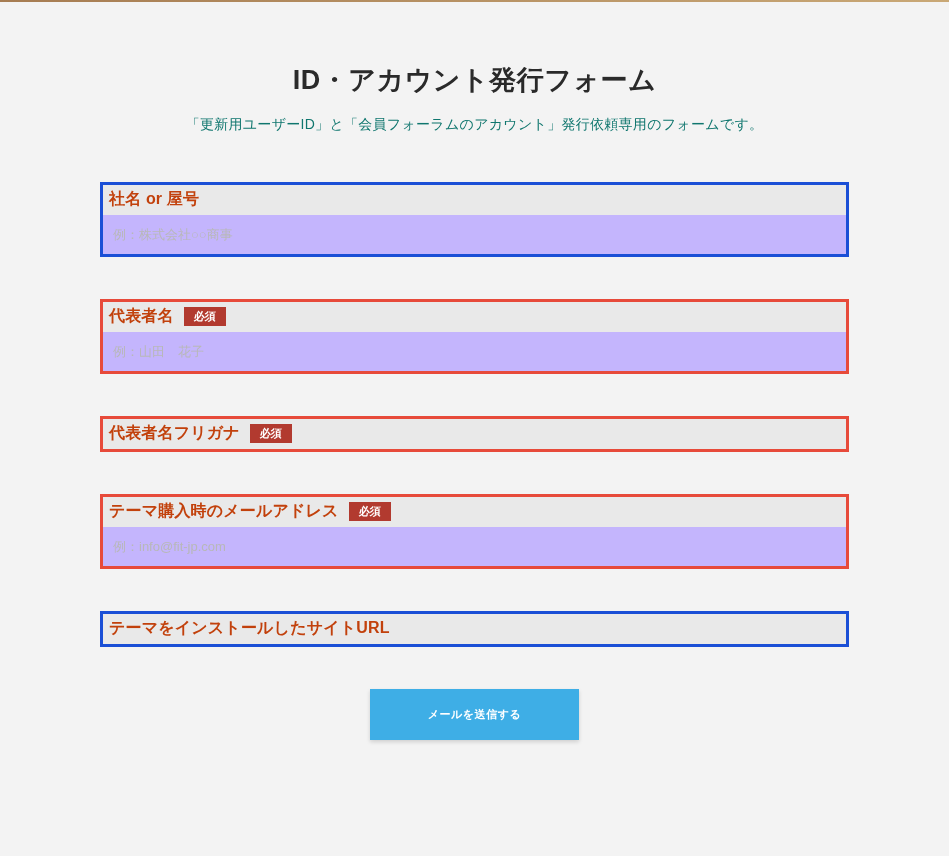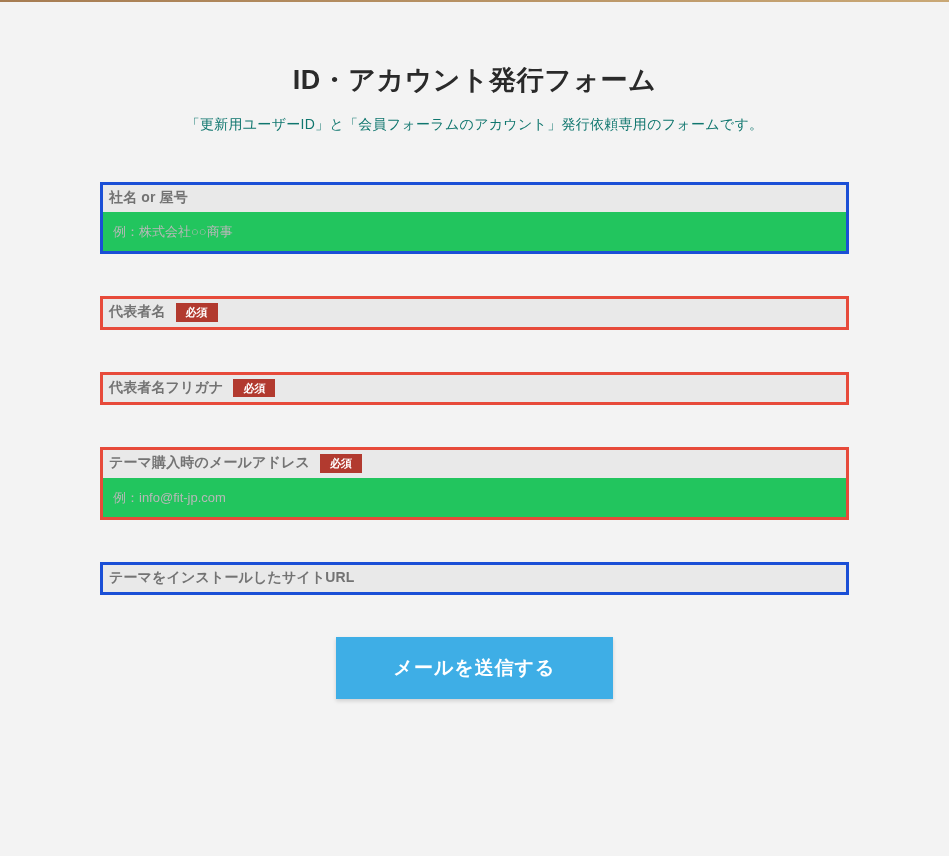--- a/index.html
+++ b/index.html
@@ -44,56 +44,56 @@
     .field.optional { border-color: #1a4fd6; }
     .field.required { border-color: #e74a3a; }
     .field-label-row {
       display: flex;
       align-items: center;
       background: #e9e9e9;
       padding: 4px 6px 5px;
       gap: 10px;
     }
     .field-label {
-      font-size: 14px;
+      font-size: 16px;
       font-weight: 700;
-      color: #737373;
+      color: #c2410c;
       letter-spacing: 0.01em;
     }
     .required-badge {
       display: inline-block;
       background: #b23a2f;
       color: #fff;
       font-size: 11px;
       font-weight: 700;
       padding: 1px 10px;
       line-height: 1.5;
     }
     .field-input {
       width: 100%;
       border: none;
       outline: none;
       padding: 12px 10px;
       font-size: 13px;
       color: #333;
-      background: #22c55e;
+      background: #c4b5fd;
       font-family: inherit;
     }
     .field-input::placeholder {
       color: #b8b8b8;
     }
     .submit-wrap {
       text-align: center;
       margin-top: 4px;
     }
     .submit-btn {
       background: #3eaee6;
       color: #fff;
       border: none;
-      font-size: 19px;
+      font-size: 11px;
       font-weight: 700;
       padding: 18px 58px;
       cursor: pointer;
       letter-spacing: 0.05em;
       box-shadow: 0 2px 4px rgba(0,0,0,0.15);
       font-family: inherit;
     }
   </style>
 </head>
 <body>
@@ -112,20 +112,21 @@
         <span class="field-label">社名 or 屋号</span>
       </div>
       <input type="text" class="field-input" placeholder="例：株式会社○○商事" style="">
     </div>
 
     <div class="field required">
       <div class="field-label-row">
         <span class="field-label">代表者名</span>
         <span class="required-badge">必須</span>
       </div>
+      <input type="text" class="field-input" placeholder="例：山田　花子" style="">
     </div>
 
     <div class="field required">
       <div class="field-label-row">
         <span class="field-label">代表者名フリガナ</span>
         <span class="required-badge">必須</span>
       </div>
     </div>
 
     <div class="field required">

